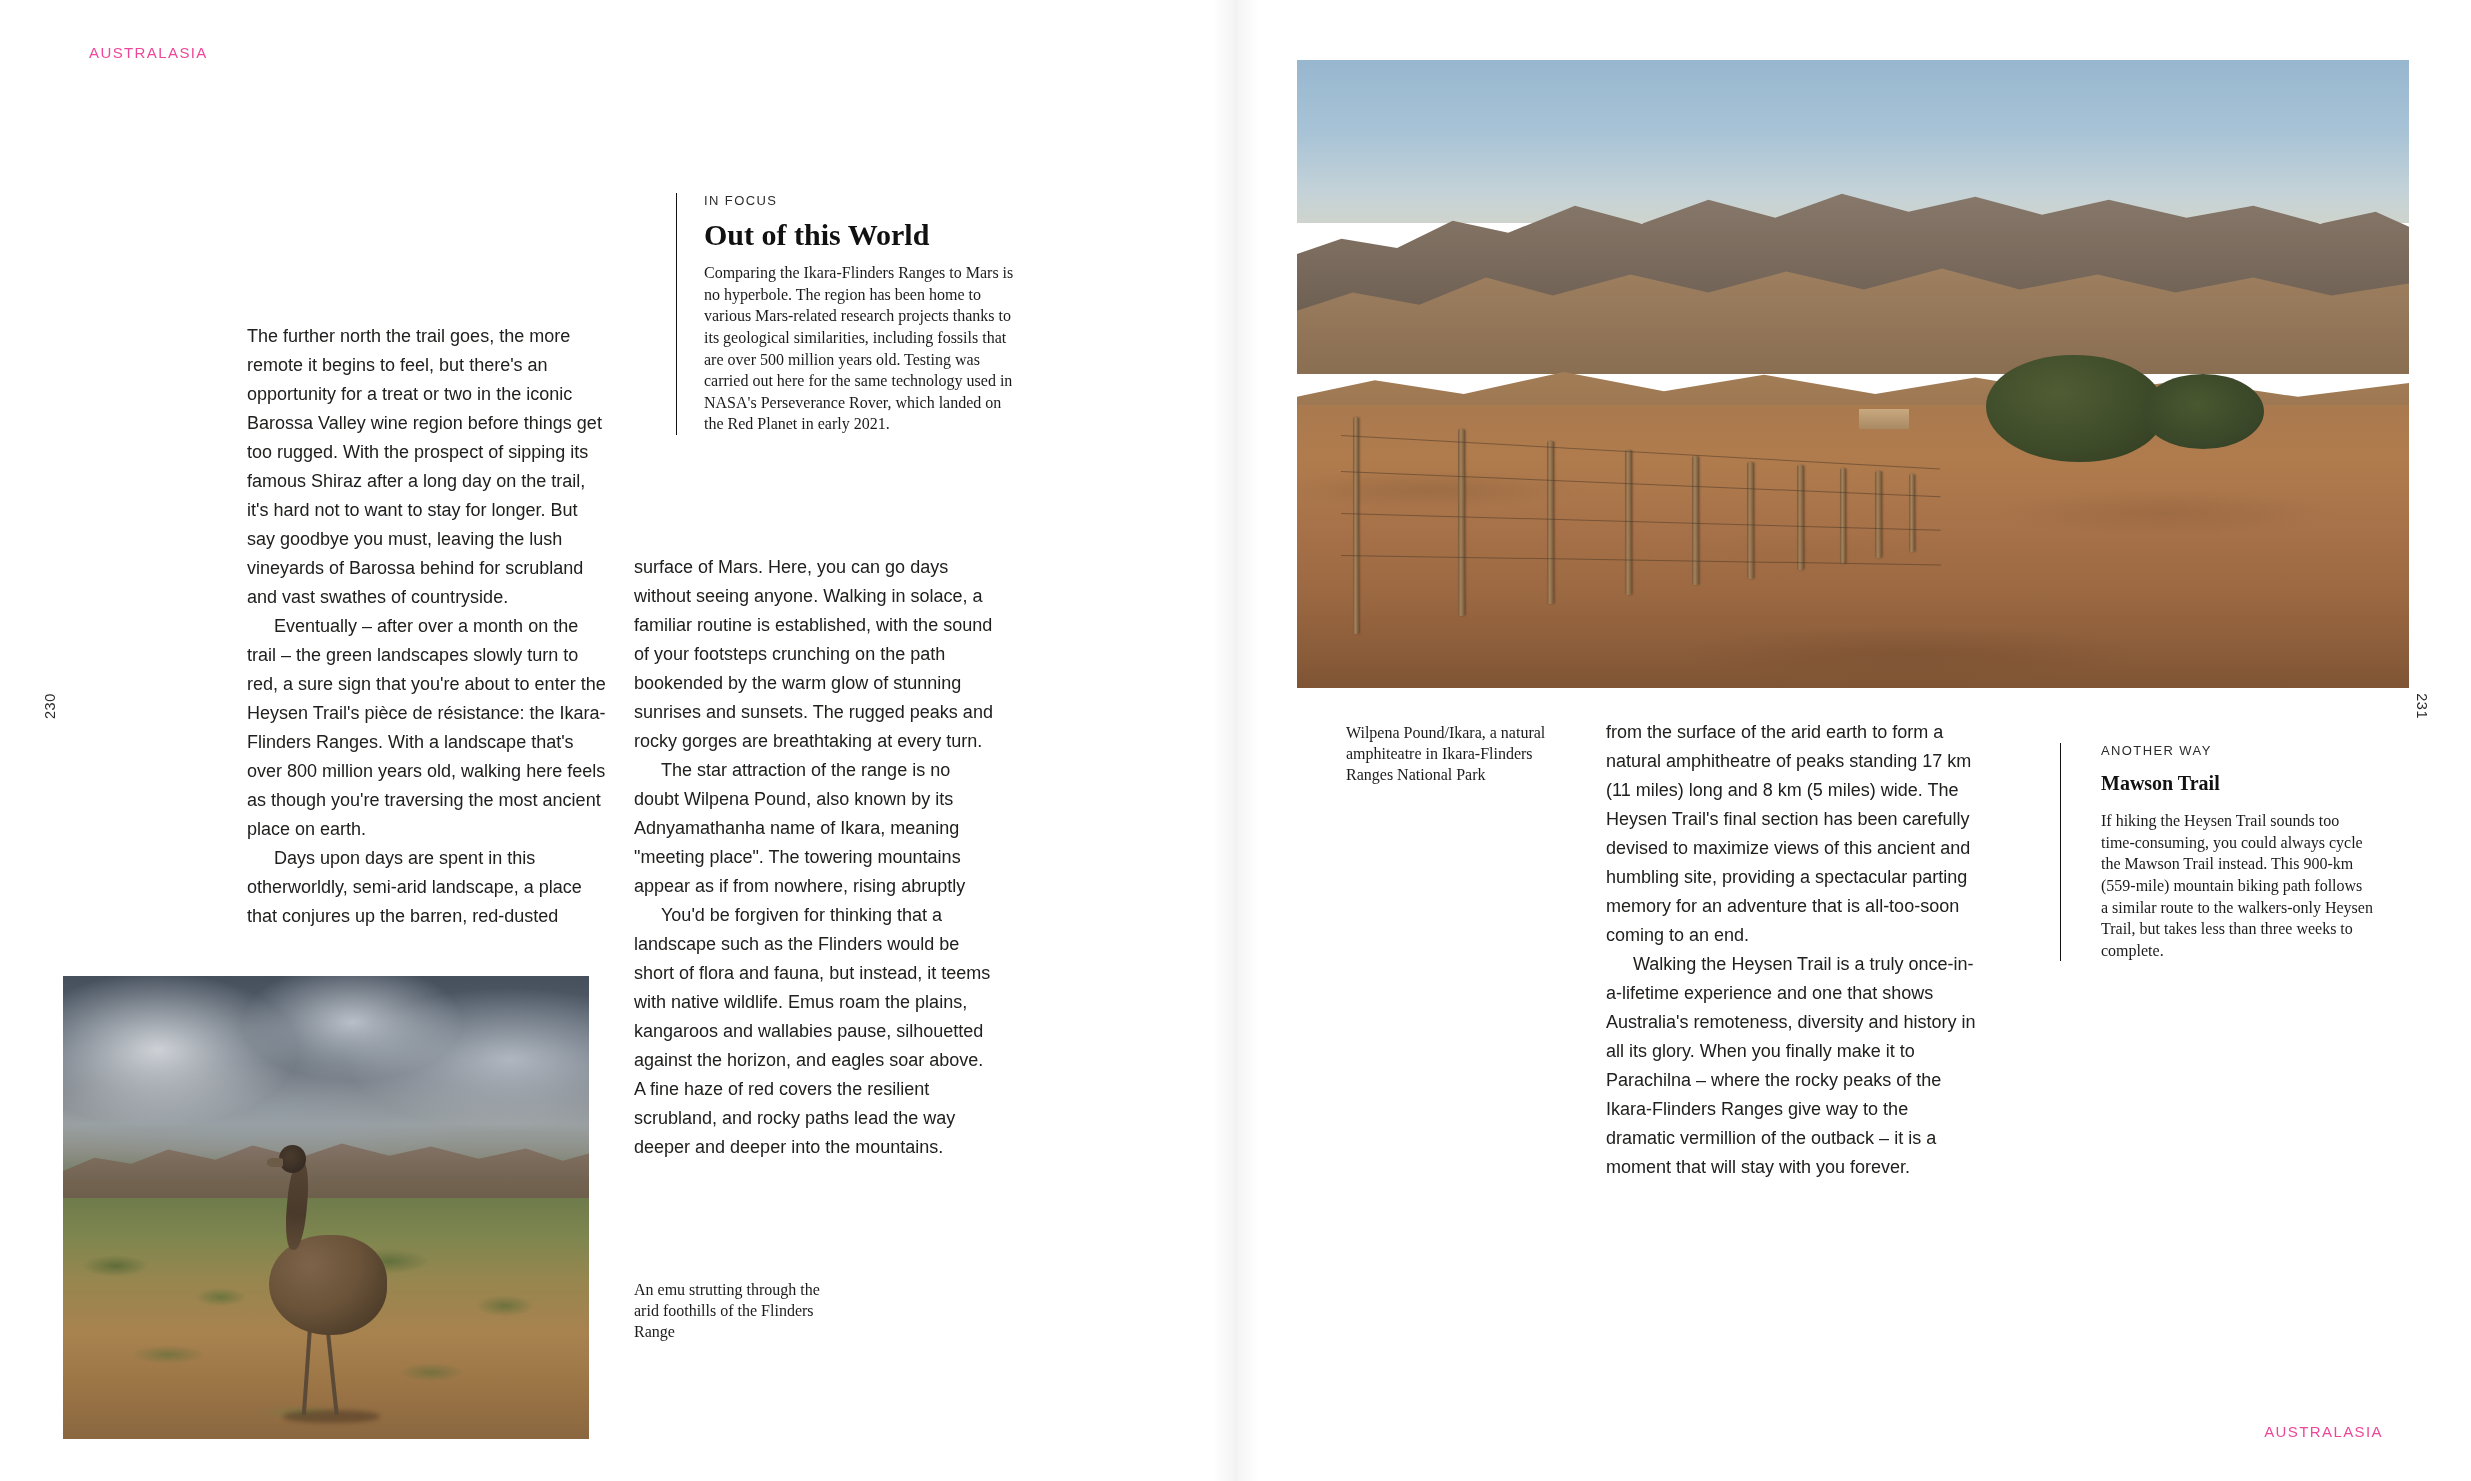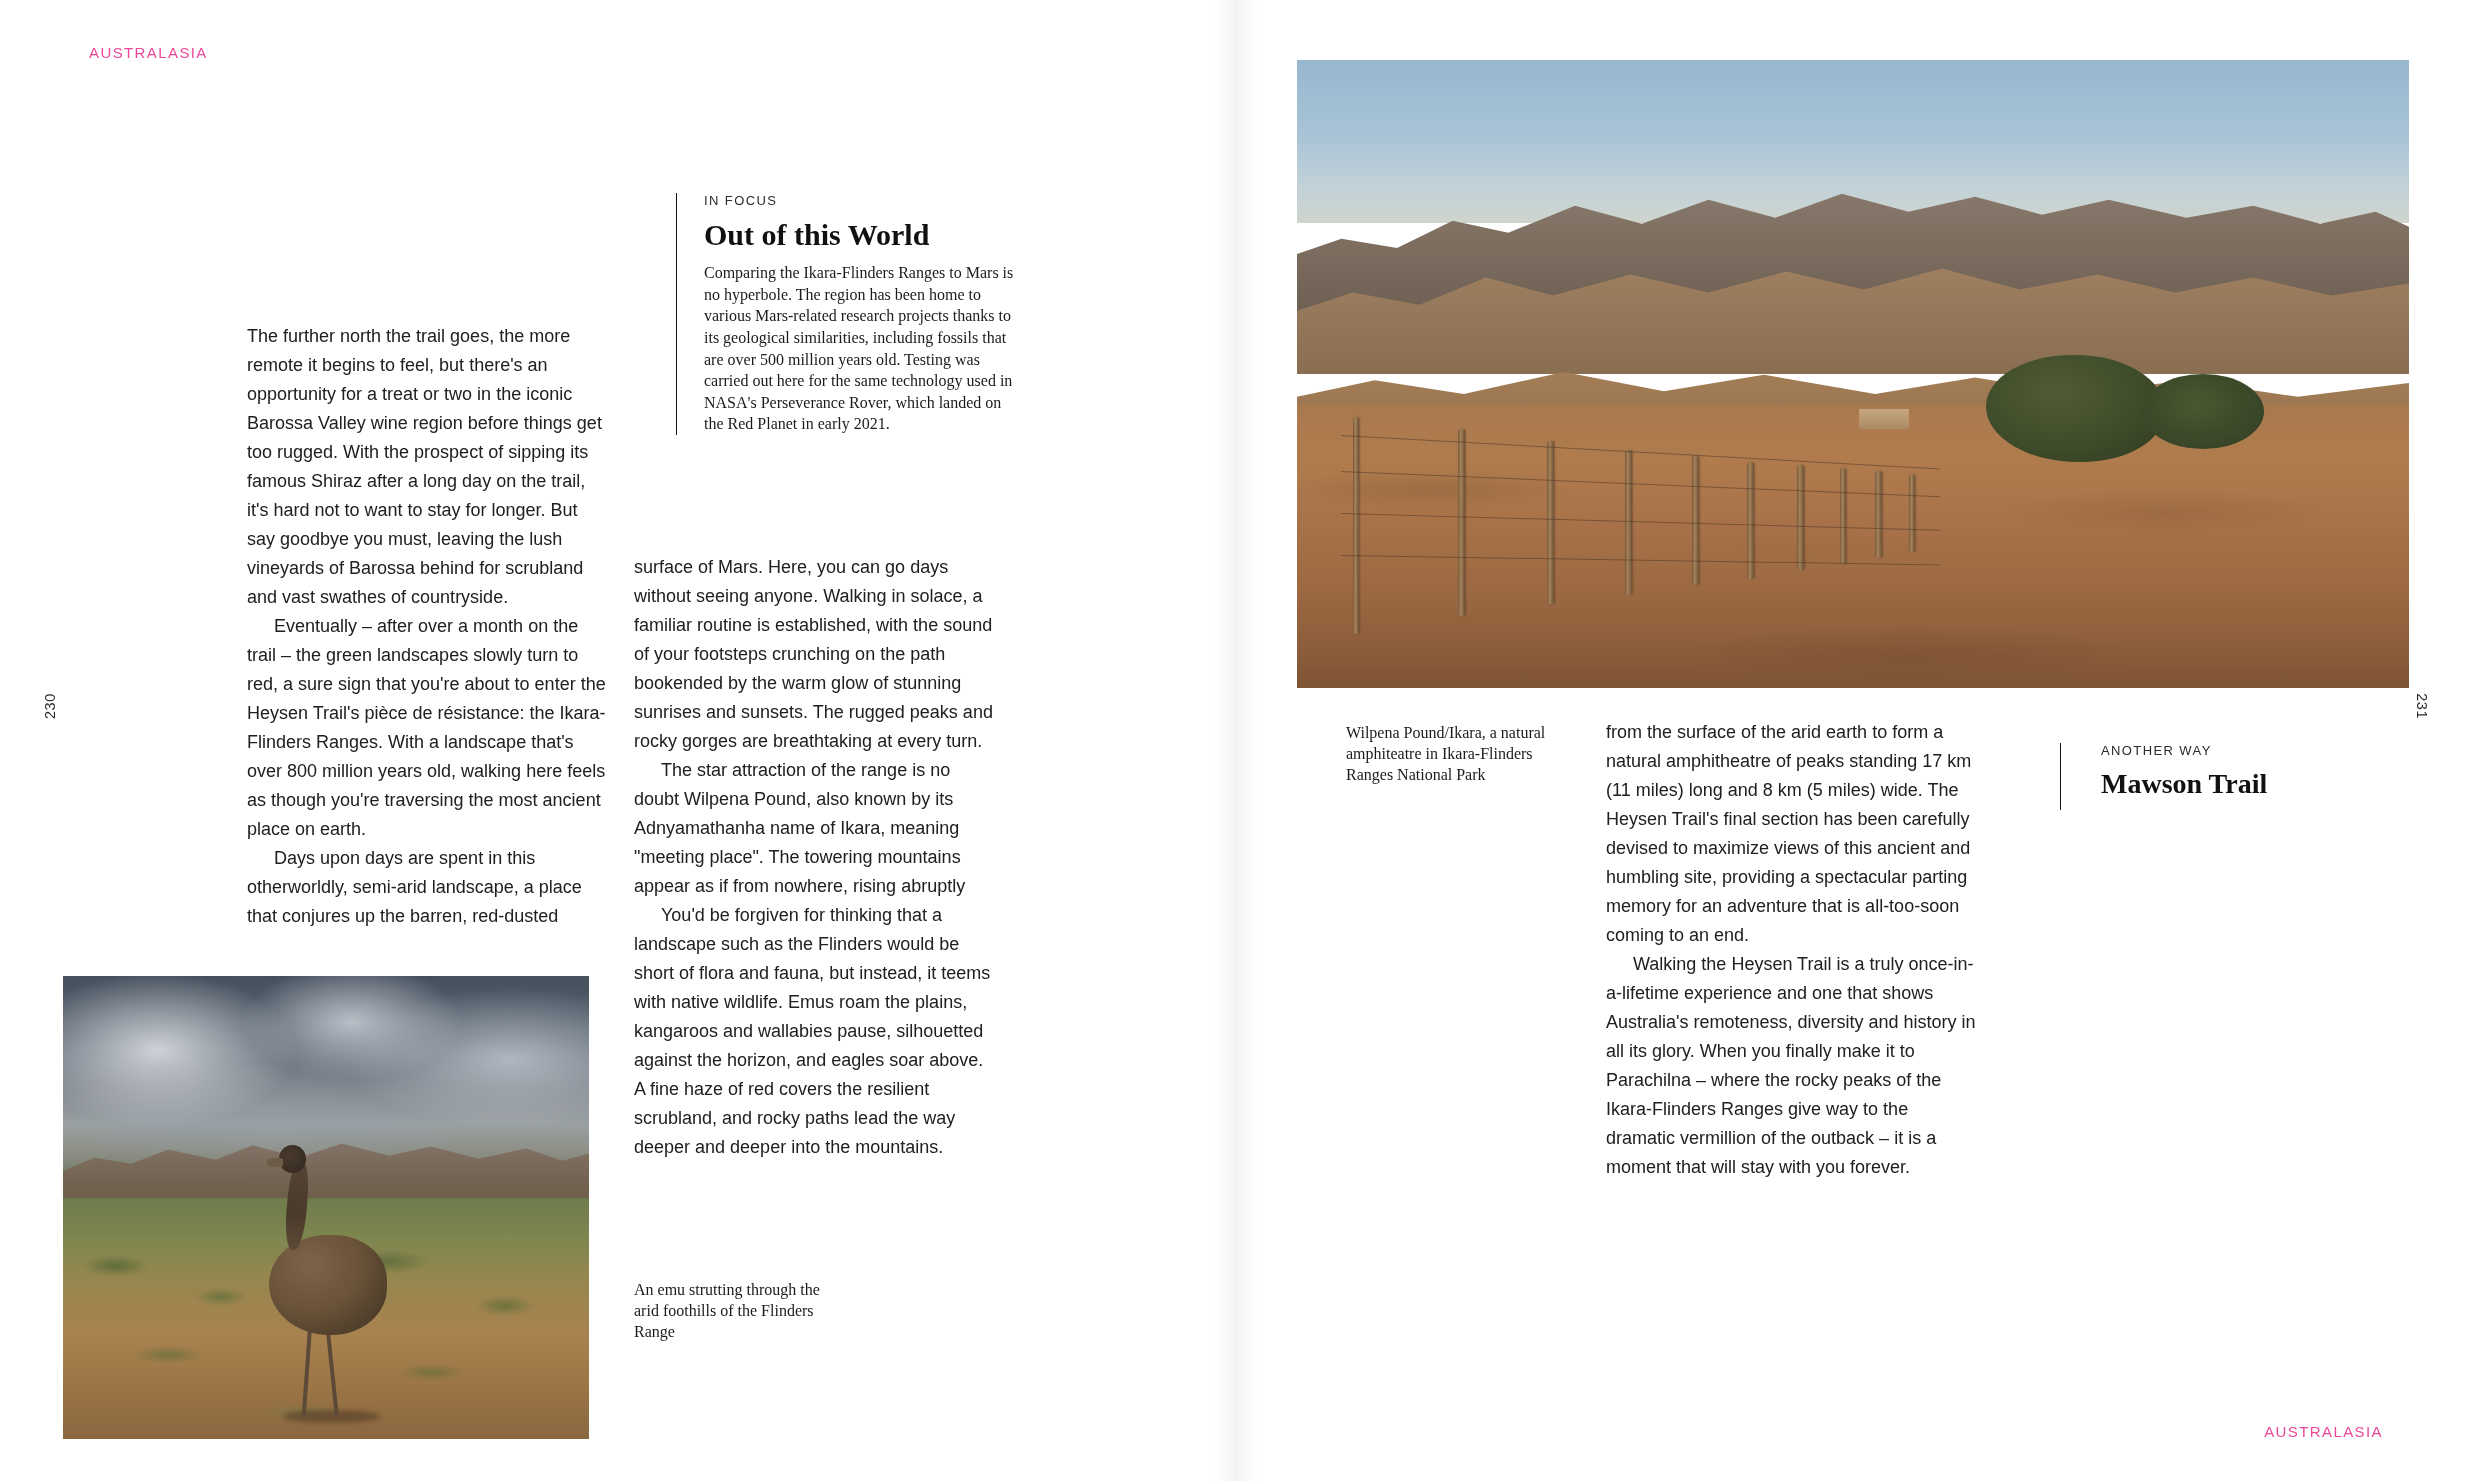--- a/index.html
+++ b/index.html
@@ -154,21 +154,21 @@
   
   .anotherway {
     position: absolute;
     left: 2060px;
     top: 743px;
     width: 272px;
     border-left: 1.4px solid #111;
     padding-left: 40px;
   }
   .anotherway .infocus-title {
-    font-size: 28px;
+    font-size: 20px;
     line-height: 33px;
   }
 
   
   .photo {
     position: absolute;
     overflow: hidden;
   }
   #photo-emu {
     left: 63px;
@@ -473,17 +473,18 @@
   <div class="caption" id="caption-range">Wilpena Pound/Ikara, a natural amphiteatre in Ikara-Flinders Ranges National Park</div>
 
   <div class="col" id="col-right-1">
     <p>from the surface of the arid earth to form a natural amphitheatre of peaks standing 17 km (11 miles) long and 8 km (5 miles) wide. The Heysen Trail's final section has been carefully devised to maximize views of this ancient and humbling site, providing a spectacular parting memory for an adventure that is all-too-soon coming to an end.</p>
     <p>Walking the Heysen Trail is a truly once-in-a-lifetime experience and one that shows Australia's remoteness, diversity and history in all its glory. When you finally make it to Parachilna – where the rocky peaks of the Ikara-Flinders Ranges give way to the dramatic vermillion of the outback – it is a moment that will stay with you forever.</p>
   </div>
 
   <div class="anotherway">
     <div class="kicker">ANOTHER WAY</div>
     <h2 class="infocus-title">Mawson Trail</h2>
+    <p class="infocus-body">If hiking the Heysen Trail sounds too time-consuming, you could always cycle the Mawson Trail instead. This 900-km (559-mile) mountain biking path follows a similar route to the walkers-only Heysen Trail, but takes less than three weeks to complete.</p>
   </div>
 
   <div class="gutter"></div>
 </div>
 
 
 </body></html>

